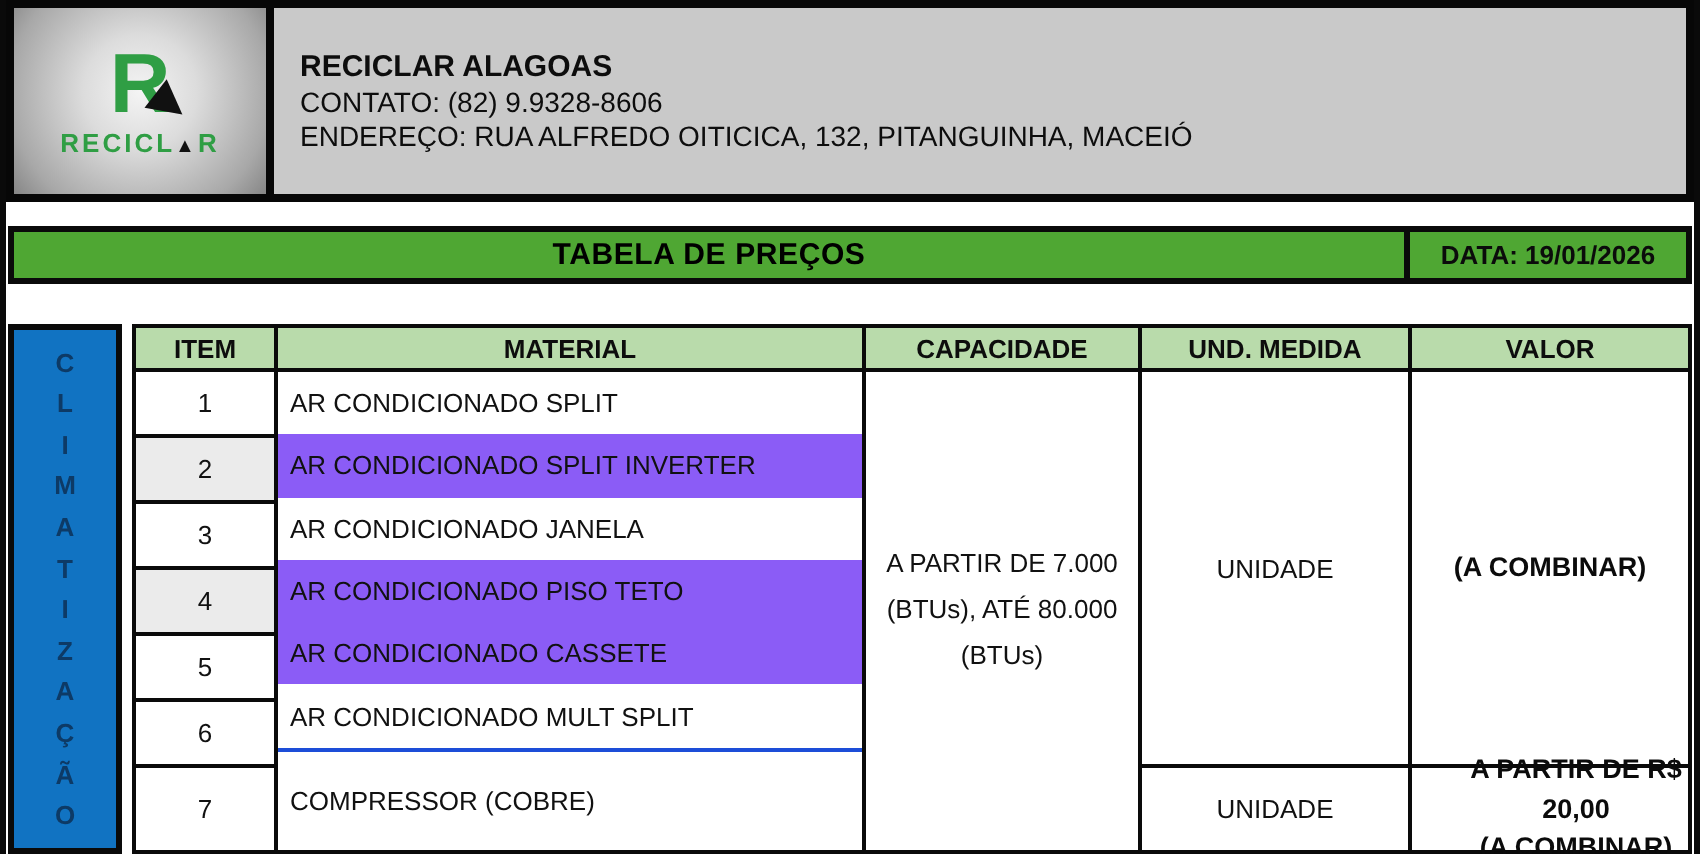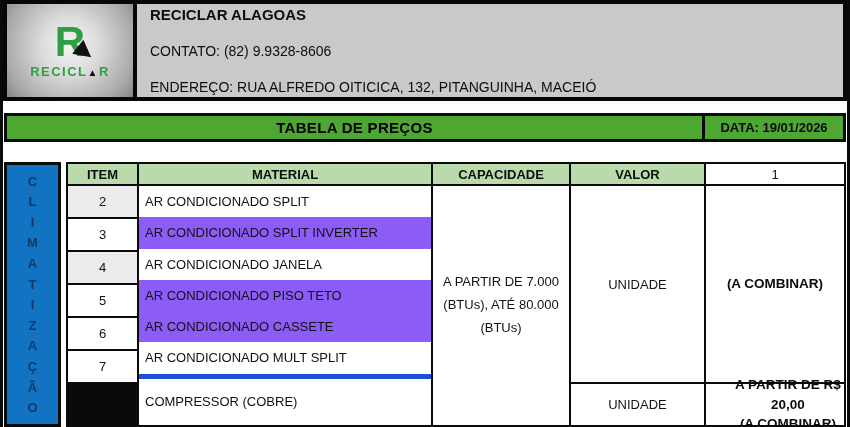--- a/index.html
+++ b/index.html
@@ -14,21 +14,21 @@
   .logo-box { width: 126px; height: 93px; flex: none;
               background: radial-gradient(circle at 50% 45%, #f4f4f4 0%, #dcdcdc 35%, #a8a8a8 80%, #868686 100%);
               display: flex; flex-direction: column; align-items: center; justify-content: center; }
   .logo-r { position: relative; font-size: 42px; font-weight: bold; color: #2f9e44; line-height: 0.95; }
   .logo-cursor { position: absolute; right: -8px; bottom: 0px; width: 0; height: 0;
                  border-left: 17px solid #111111; border-top: 9px solid transparent;
                  border-bottom: 9px solid transparent; transform: rotate(38deg); }
   .logo-text { margin-top: 3px; font-size: 13px; font-weight: bold; color: #2f9e44; letter-spacing: 1.5px; }
   .logo-text .tri { color: #111111; font-size: 10px; letter-spacing: 1.5px; }
   .info-box { flex: 1; height: 93px; margin-left: 4px; background: #c9c9c9; color: #0d0d0d;
-              display: flex; flex-direction: column; justify-content: center; padding-left: 13px; gap: 20px; }
+              display: flex; flex-direction: column; justify-content: center; padding-left: 13px; gap: 1px; }
   .info-company { font-size: 15px; font-weight: bold; }
   .info-line { font-size: 14px; }
 
   
   .gap-a { height: 12px; } .gap-b { height: 20px; }
 
   
   .title-row { display: flex; margin: 0 1px; height: 29px; background: #0a0a0a; padding: 3px; gap: 3px; }
   .title-bar { flex: 1; background: #4fa733; display: flex; align-items: center; justify-content: center;
                font-size: 15px; font-weight: bold; color: #000000; letter-spacing: 0.3px; }
@@ -46,21 +46,21 @@
           grid-template-columns: 69px 1fr 136px 133px 138px;
           grid-template-rows: 20px repeat(6, 31px) 41px; }
   .cell { background: #ffffff; display: flex; align-items: center; justify-content: center; }
   .hcell { background: #b9dbab; font-size: 13px; font-weight: bold; color: #0d0d0d; }
   .item-cell { font-size: 13px; color: #111111; }
   .shade { background: #ebebeb; }
 
   .material-col { grid-column: 2; grid-row: 2 / 9; background: #ffffff; display: flex; flex-direction: column; }
   .mrow { height: 33px; display: flex; align-items: center; padding-left: 6px; font-size: 13px; color: #111111; background: #ffffff; }
   .mrow.shade { background: #8b5cf6; }
-  .mrow.last { height: 54px; border-top: 5px solid #1d4ed8; }
+  .mrow.last { height: 54px; border-top: 2px solid #1d4ed8; }
 
   .cap-cell { grid-column: 3; grid-row: 2 / 9; flex-direction: column; font-size: 13px; line-height: 1.75;
               text-align: center; padding: 16px 10px; color: #111111; }
   .und-main { grid-column: 4; grid-row: 2 / 8; font-size: 13px; color: #111111; }
   .und-r7   { grid-column: 4; grid-row: 8; font-size: 13px; color: #111111; }
   .val-main { grid-column: 5; grid-row: 2 / 8; flex-direction: column; font-size: 13.5px; font-weight: bold;
               line-height: 1.45; text-align: center; color: #0b0b0b; }
   .val-r7   { grid-column: 5; grid-row: 8; flex-direction: column; font-size: 13.5px; font-weight: bold;
               line-height: 1.45; text-align: center; color: #0b0b0b; padding-left: 26px; }
 </style>
@@ -110,20 +110,21 @@
       <span>Ç</span>
       <span>Ã</span>
       <span>O</span>
     </div>
 
     <div class="grid">
 
       <div class="cell hcell">ITEM</div>
       <div class="cell hcell">MATERIAL</div>
       <div class="cell hcell">CAPACIDADE</div>
+      <div class="cell hcell">UND. MEDIDA</div>
       <div class="cell hcell">VALOR</div>
 
       <div class="cell item-cell">1</div>
       <div class="cell item-cell shade">2</div>
       <div class="cell item-cell">3</div>
       <div class="cell item-cell shade">4</div>
       <div class="cell item-cell">5</div>
       <div class="cell item-cell">6</div>
       <div class="cell item-cell">7</div>
 

